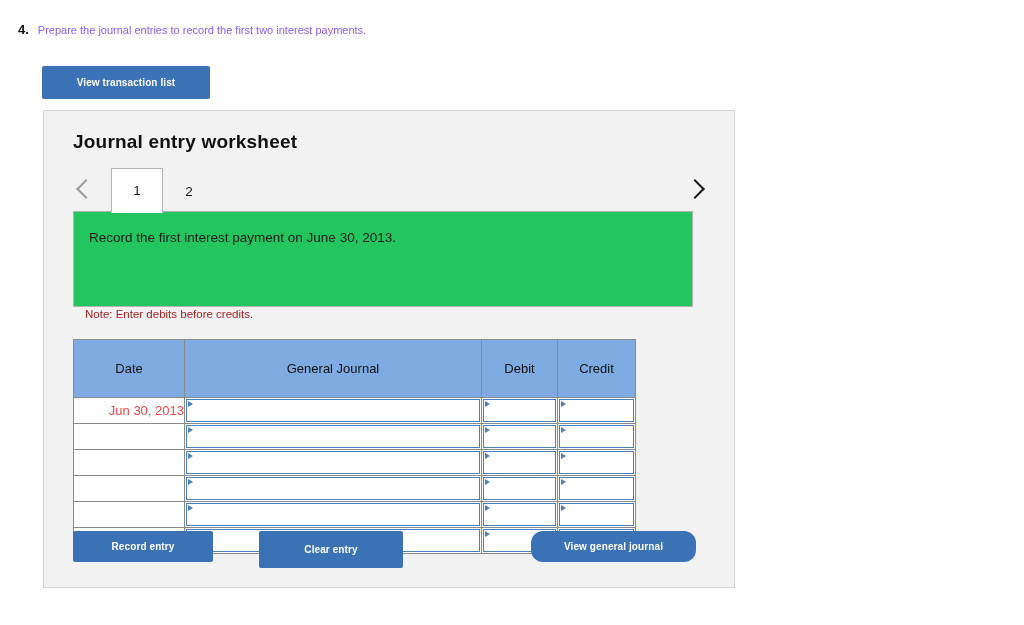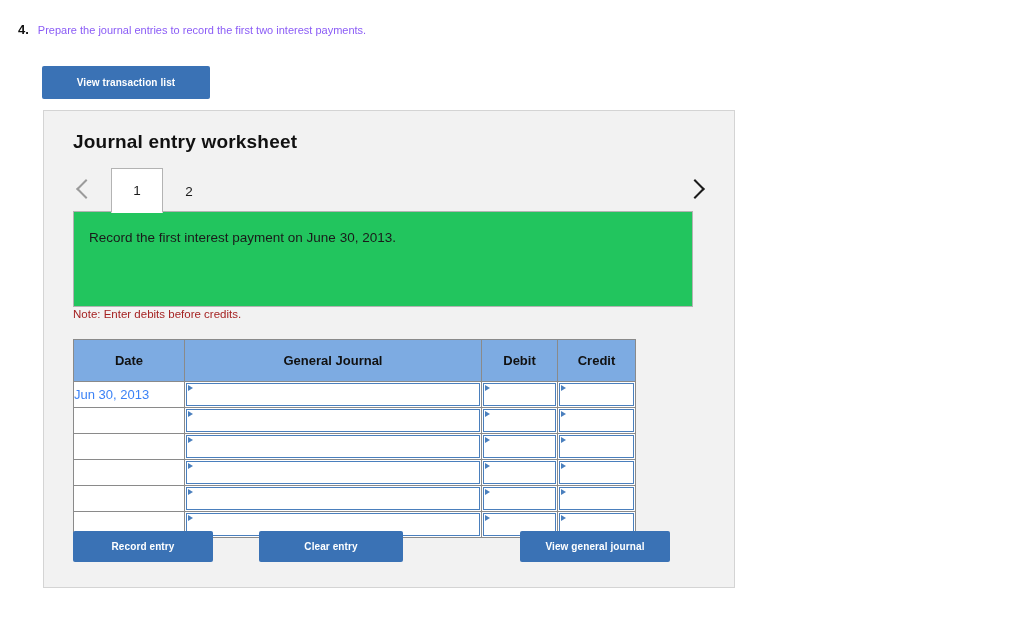--- a/index.html
+++ b/index.html
@@ -162,61 +162,61 @@
     position: absolute;
     left: 15px;
     top: 18px;
     font-size: 13.5px;
     color: #1a1a1a;
   }
 
   
   .note {
     position: absolute;
-    left: 29px;
+    left: 41px;
     top: 197px;
     font-size: 11.5px;
     color: #a52222;
   }
 
   
   .journal-table {
     position: absolute;
     left: 29px;
     top: 228px;
     border-collapse: collapse;
     background: #ffffff;
     table-layout: fixed;
   }
   .journal-table th {
     background: #7dabe2;
     border: 1px solid #8a8a8a;
     font-size: 13px;
-    font-weight: bold;
+    font-weight: normal;
     color: #111;
     height: 25px;
-    padding: 8px;
+    padding: 16px;
     text-align: center;
   }
   .journal-table td {
     border: 1px solid #8a8a8a;
     height: 25px;
     padding: 0;
     background: #ffffff;
     vertical-align: middle;
   }
   .col-date    { width: 111px; }
   .col-journal { width: 297px; }
   .col-debit   { width: 76px;  }
   .col-credit  { width: 78px;  }
 
   .date-cell {
-    text-align: left;
+    text-align: right;
     font-size: 13px;
-    color: #3b82f6;
+    color: #ef4444;
   }
   .input-cell {
     position: relative;
     padding: 0 !important;
   }
   .cell-input {
     position: absolute;
     left: 1px;
     top: 1px;
     right: 1px;
@@ -244,28 +244,29 @@
     left: 29px;
     top: 420px;
     width: 140px;
     height: 31px;
   }
   .btn-clear {
     position: absolute;
     left: 215px;
     top: 420px;
     width: 144px;
+    height: 37px;
+  }
+  .btn-view-journal {
+    position: absolute;
+    left: 487px;
+    top: 420px;
+    width: 165px;
     height: 31px;
-  }
-  .btn-view-journal {
-    position: absolute;
-    left: 476px;
-    top: 420px;
-    width: 150px;
-    height: 31px;
+    border-radius: 12px;
   }
 </style>
 </head>
 <body>
 
 <div class="question-row">
   <span class="question-number">4.</span>
   <span class="question-text">Prepare the journal entries to record the first two interest payments.</span>
 </div>
 

